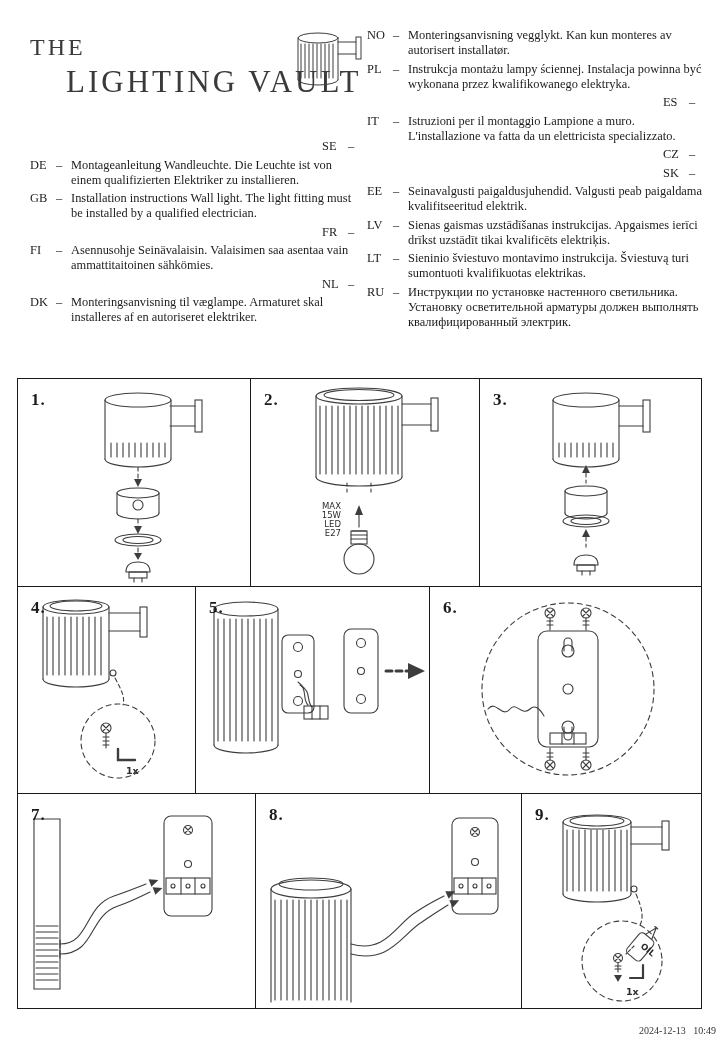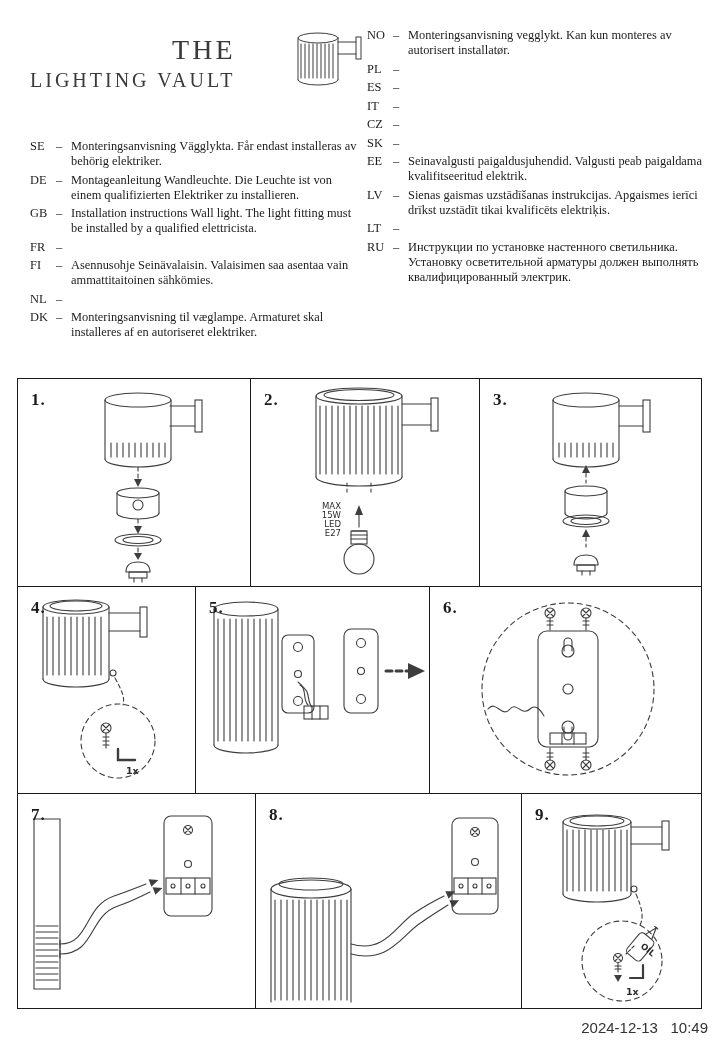--- a/index.html
+++ b/index.html
@@ -6,45 +6,45 @@
   html, body { margin: 0; padding: 0; }
   body {
     width: 720px; height: 1040px;
     background: #ffffff;
     font-family: "Liberation Serif", serif;
     color: #1b1b1b;
     position: relative;
     overflow: hidden;
   }
   .brand { position: absolute; left: 30px; top: 34px; color: #3a3a3a; }
-  .brand-line1 { font-size: 28px; letter-spacing: 3px; text-align: right; }
-  .brand-line2 { font-size: 20px; letter-spacing: 3px; margin-top: 3px; }
+  .brand-line1 { font-size: 24px; letter-spacing: 3px; }
+  .brand-line2 { font-size: 31px; letter-spacing: 3px; margin-top: 3px; margin-left: 36px; }
   .brand-lamp { position: absolute; left: 292px; top: 28px; }
 
   .col { position: absolute; }
   .col-left  { left: 30px;  top: 139px; width: 333px; }
   .col-right { left: 367px; top: 28px;  width: 337px; }
-  .instr { display: flex; align-items: flex-start; margin-bottom: 3.5px; font-size: 12.4px; line-height: 1.21; }
+  .instr { display: flex; align-items: flex-start; margin-bottom: 3.5px; font-size: 12.4px; line-height: 1.21; justify-content: flex-end; }
   .instr .code { flex: 0 0 26px; }
   .instr .dash { flex: 0 0 15px; }
   .instr .txt  { flex: 1; }
 
   .grid { position: absolute; left: 17px; top: 378px; width: 685px; height: 631px; border: 1px solid #1a1a1a; background: #fff; }
   .row { display: flex; border-bottom: 1px solid #1a1a1a; }
   .row:last-child { border-bottom: none; }
   .r1 { height: 208px; } .r2 { height: 207px; } .r3 { height: 214px; }
   .panel { position: relative; border-right: 1px solid #1a1a1a; }
   .panel:last-child { border-right: none; }
   .p11 { width: 233px; } .p12 { width: 229px; } .p13 { width: 221px; }
   .p21 { width: 178px; } .p22 { width: 234px; } .p23 { width: 271px; }
   .p31 { width: 238px; } .p32 { width: 266px; } .p33 { width: 179px; }
   .step-num { position: absolute; top: 11px; left: 13px; font-size: 17px; font-weight: bold; letter-spacing: 1px; }
   .panel svg { position: absolute; left: 0; top: 0; }
 
-  .footer { position: absolute; right: 12px; bottom: 4px; font-family: Liberation Sans, sans-serif; font-size: 15px; color: #333; white-space: pre; }
+  .footer { position: absolute; right: 4px; bottom: 4px; font-family: Liberation Serif, serif; font-size: 10px; color: #333; white-space: pre; }
 
   svg { stroke-linecap: round; }
   svg text { font-family: "DejaVu Sans", sans-serif; fill: #2b2b2b; stroke: none; }
   .lbl { font-size: 8.5px; }
   .qty { font-size: 9.5px; font-weight: bold; }
 </style>
 </head>
 <body>
 
 <div class="brand">
@@ -60,31 +60,30 @@
     <path d="M6 52 A20 5 0 0 0 46 52"></path>
     <path d="M46 14H64M46 26H64"></path>
     <rect x="64" y="9" width="5" height="22"></rect>
   </g>
 </svg>
 
 <div class="col col-left">
   <div class="instr">
       <span class="code">SE</span>
       <span class="dash">–</span>
-      <span class="txt">Monteringsanvisning Vägglykta. Får endast installeras av behörig elektriker.</span>
     </div>
   <div class="instr">
       <span class="code">DE</span>
       <span class="dash">–</span>
       <span class="txt">Montageanleitung Wandleuchte. Die Leuchte ist von einem qualifizierten Elektriker zu installieren.</span>
     </div>
   <div class="instr">
       <span class="code">GB</span>
       <span class="dash">–</span>
-      <span class="txt">Installation instructions Wall light. The light fitting must be installed by a qualified elettricista.</span>
+      <span class="txt">Installation instructions Wall light. The light fitting must be installed by a qualified electrician.</span>
     </div>
   <div class="instr">
       <span class="code">FR</span>
       <span class="dash">–</span>
     </div>
   <div class="instr">
       <span class="code">FI</span>
       <span class="dash">–</span>
       <span class="txt">Asennusohje Seinävalaisin. Valaisimen saa asentaa vain ammattitaitoinen sähkömies.</span>
     </div>
@@ -101,28 +100,30 @@
 
 <div class="col col-right">
   <div class="instr">
       <span class="code">NO</span>
       <span class="dash">–</span>
       <span class="txt">Monteringsanvisning vegglykt. Kan kun monteres av autorisert installatør.</span>
     </div>
   <div class="instr">
       <span class="code">PL</span>
       <span class="dash">–</span>
+      <span class="txt">Instrukcja montażu lampy ściennej. Instalacja powinna być wykonana przez kwalifikowanego elektryka.</span>
     </div>
   <div class="instr">
       <span class="code">ES</span>
       <span class="dash">–</span>
     </div>
   <div class="instr">
       <span class="code">IT</span>
       <span class="dash">–</span>
+      <span class="txt">Istruzioni per il montaggio Lampione a muro. L'installazione va fatta da un elettricista specializzato.</span>
     </div>
   <div class="instr">
       <span class="code">CZ</span>
       <span class="dash">–</span>
     </div>
   <div class="instr">
       <span class="code">SK</span>
       <span class="dash">–</span>
     </div>
   <div class="instr">
@@ -131,20 +132,21 @@
       <span class="txt">Seinavalgusti paigaldusjuhendid. Valgusti peab paigaldama kvalifitseeritud elektrik.</span>
     </div>
   <div class="instr">
       <span class="code">LV</span>
       <span class="dash">–</span>
       <span class="txt">Sienas gaismas uzstādīšanas instrukcijas. Apgaismes ierīci drīkst uzstādīt tikai kvalificēts elektriķis.</span>
     </div>
   <div class="instr">
       <span class="code">LT</span>
       <span class="dash">–</span>
+      <span class="txt">Sieninio šviestuvo montavimo instrukcija. Šviestuvą turi sumontuoti kvalifikuotas elektrikas.</span>
     </div>
   <div class="instr">
       <span class="code">RU</span>
       <span class="dash">–</span>
       <span class="txt">Инструкции по установке настенного светильника. Установку осветительной арматуры должен выполнять квалифицированный электрик.</span>
     </div>
 </div>
 
 <div class="grid">
 

